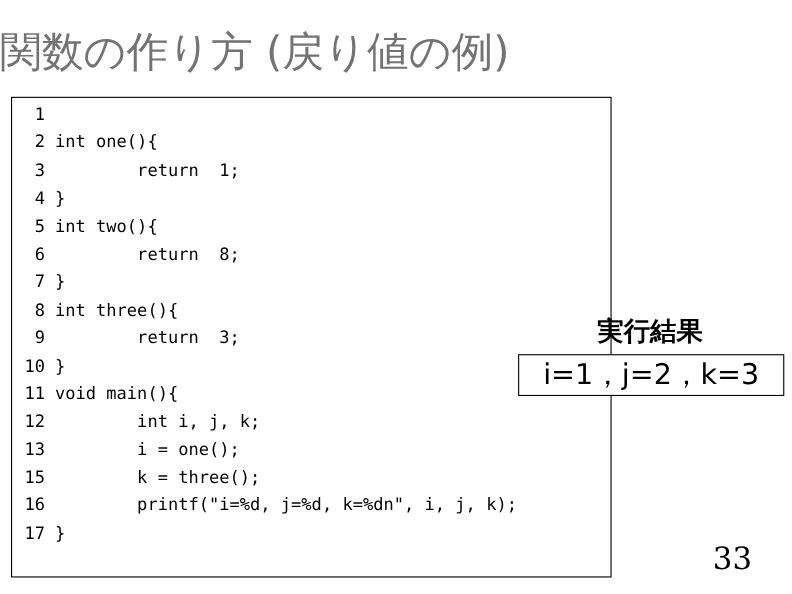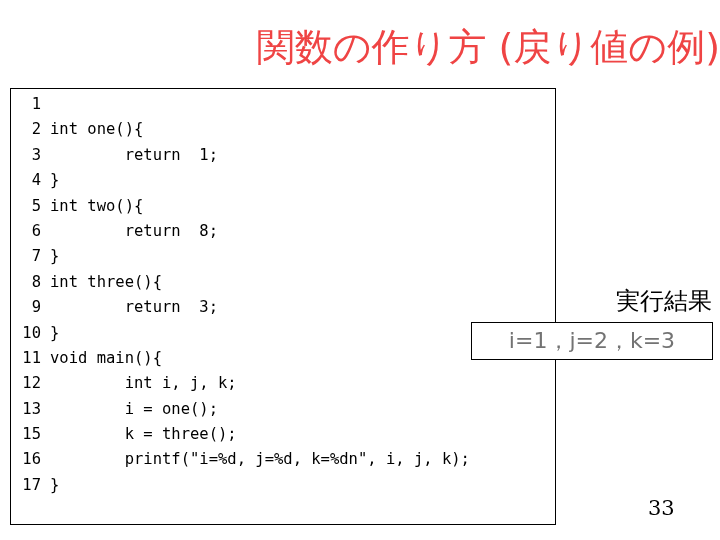--- a/index.html
+++ b/index.html
@@ -16,27 +16,27 @@
     font-family: "Liberation Sans", sans-serif;
     color: #000000;
   }
 
   
   #slide-title {
     position: absolute;
     left: 0;
     top: 24px;
     width: 720px;
-    text-align: right;
+    text-align: left;
     font-family: "DejaVu Sans", "Liberation Sans", sans-serif;
     font-size: 38px;
     line-height: 46px;
     letter-spacing: 0px;
     white-space: nowrap;
-    color: #ef4444;
+    color: #737373;
   }
 
   
   #code-box {
     position: absolute;
     left: 10px;
     top: 88px;
     width: 546px;
     height: 437px;
     border: 1.5px solid #000000;
@@ -77,26 +77,27 @@
     font-size: 15.5px;
     color: #000000;
   }
 
   
   #result-label {
     position: absolute;
     left: 470px;
     top: 286px;
     width: 242px;
-    text-align: right;
+    text-align: center;
     font-family: "DejaVu Sans", "Liberation Sans", sans-serif;
     font-size: 24px;
     line-height: 30px;
     white-space: nowrap;
     color: #000000;
+    font-weight: bold;
   }
   #output-box {
     position: absolute;
     left: 471px;
     top: 322px;
     width: 242px;
     height: 38px;
     border: 1.5px solid #000000;
     box-sizing: border-box;
     background: #ffffff;
@@ -104,35 +105,35 @@
   #output-text {
     position: absolute;
     left: 0;
     top: 0;
     width: 100%;
     height: 100%;
     display: flex;
     align-items: center;
     justify-content: center;
     font-family: "DejaVu Sans", "Liberation Sans", sans-serif;
-    font-size: 22px;
+    font-size: 26px;
     line-height: 34px;
     white-space: pre;
-    color: #737373;
+    color: #000000;
   }
 
   
   #page-number {
     position: absolute;
     left: 648px;
     top: 495px;
     width: 48px;
     text-align: left;
     font-family: "DejaVu Serif", "Liberation Serif", serif;
-    font-size: 21px;
+    font-size: 28px;
     line-height: 26px;
     color: #000000;
   }
 </style>
 </head>
 <body>
 
 <div id="slide">
 
   <div id="slide-title">関数の作り方 (戻り値の例)</div>

